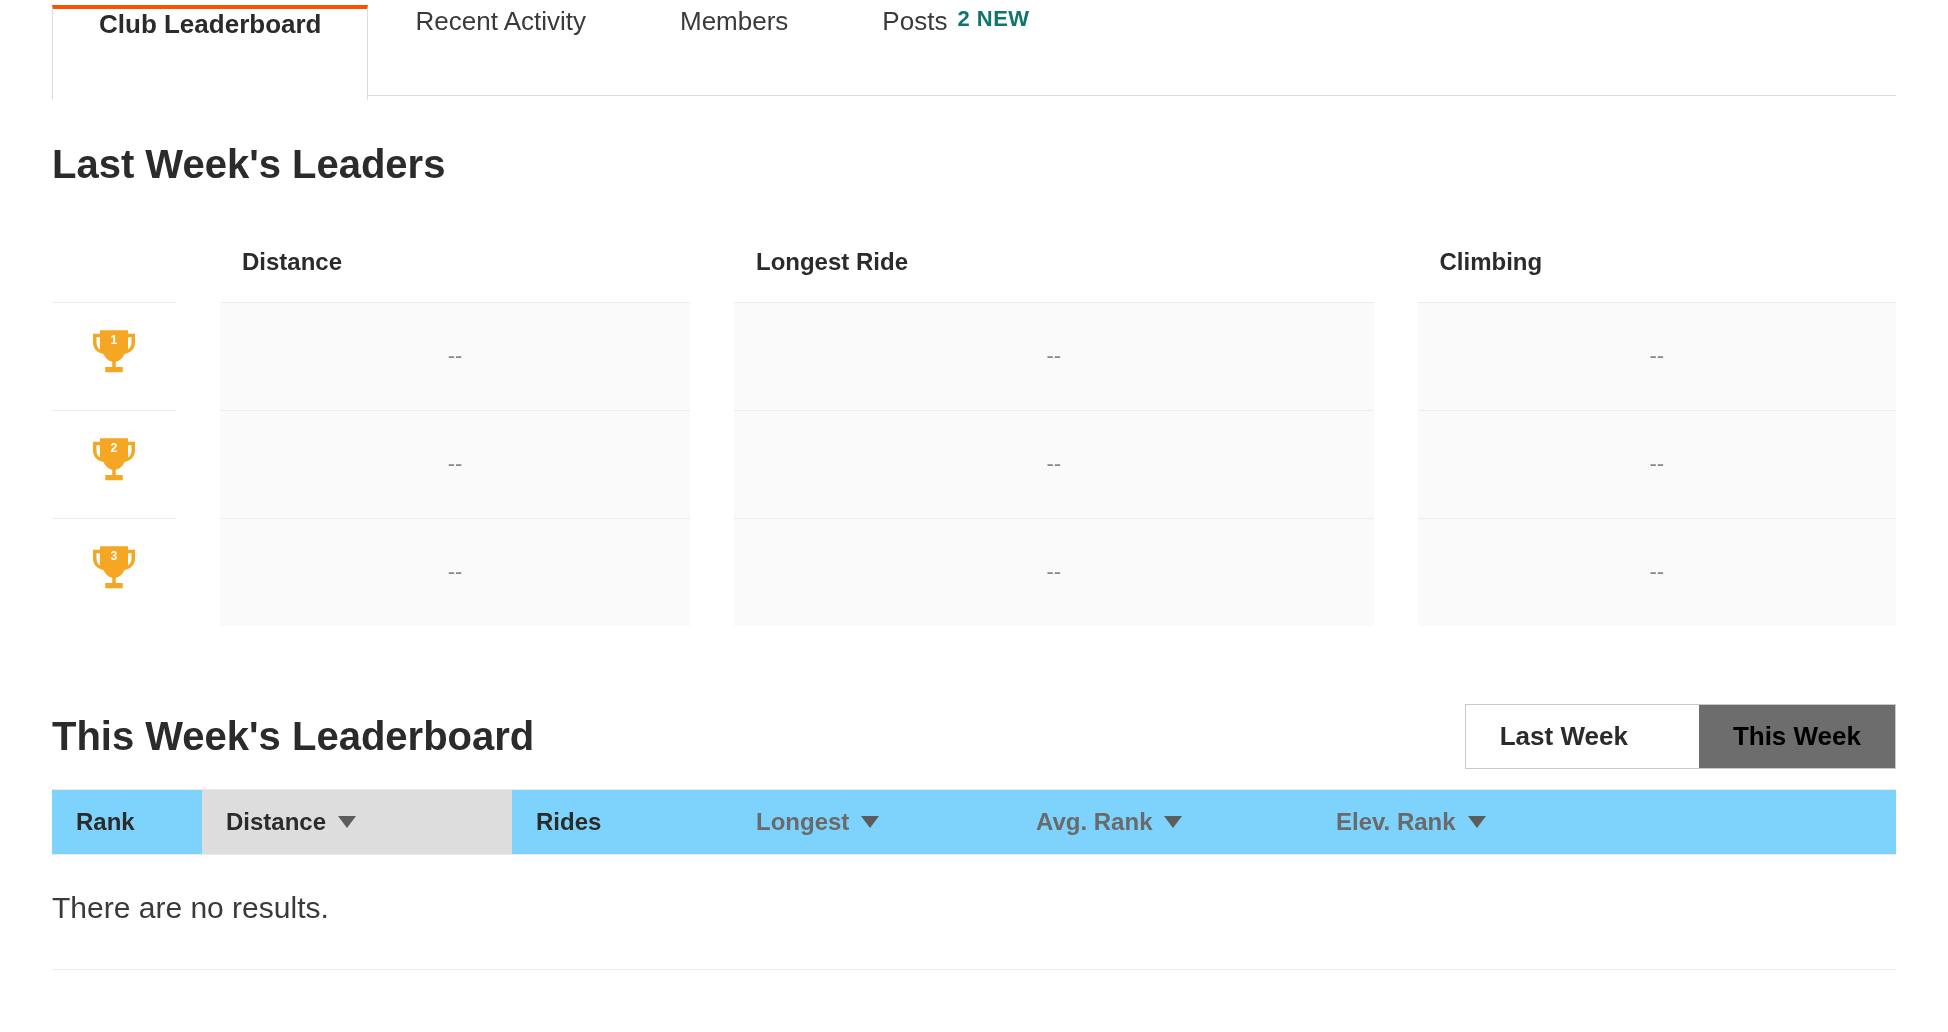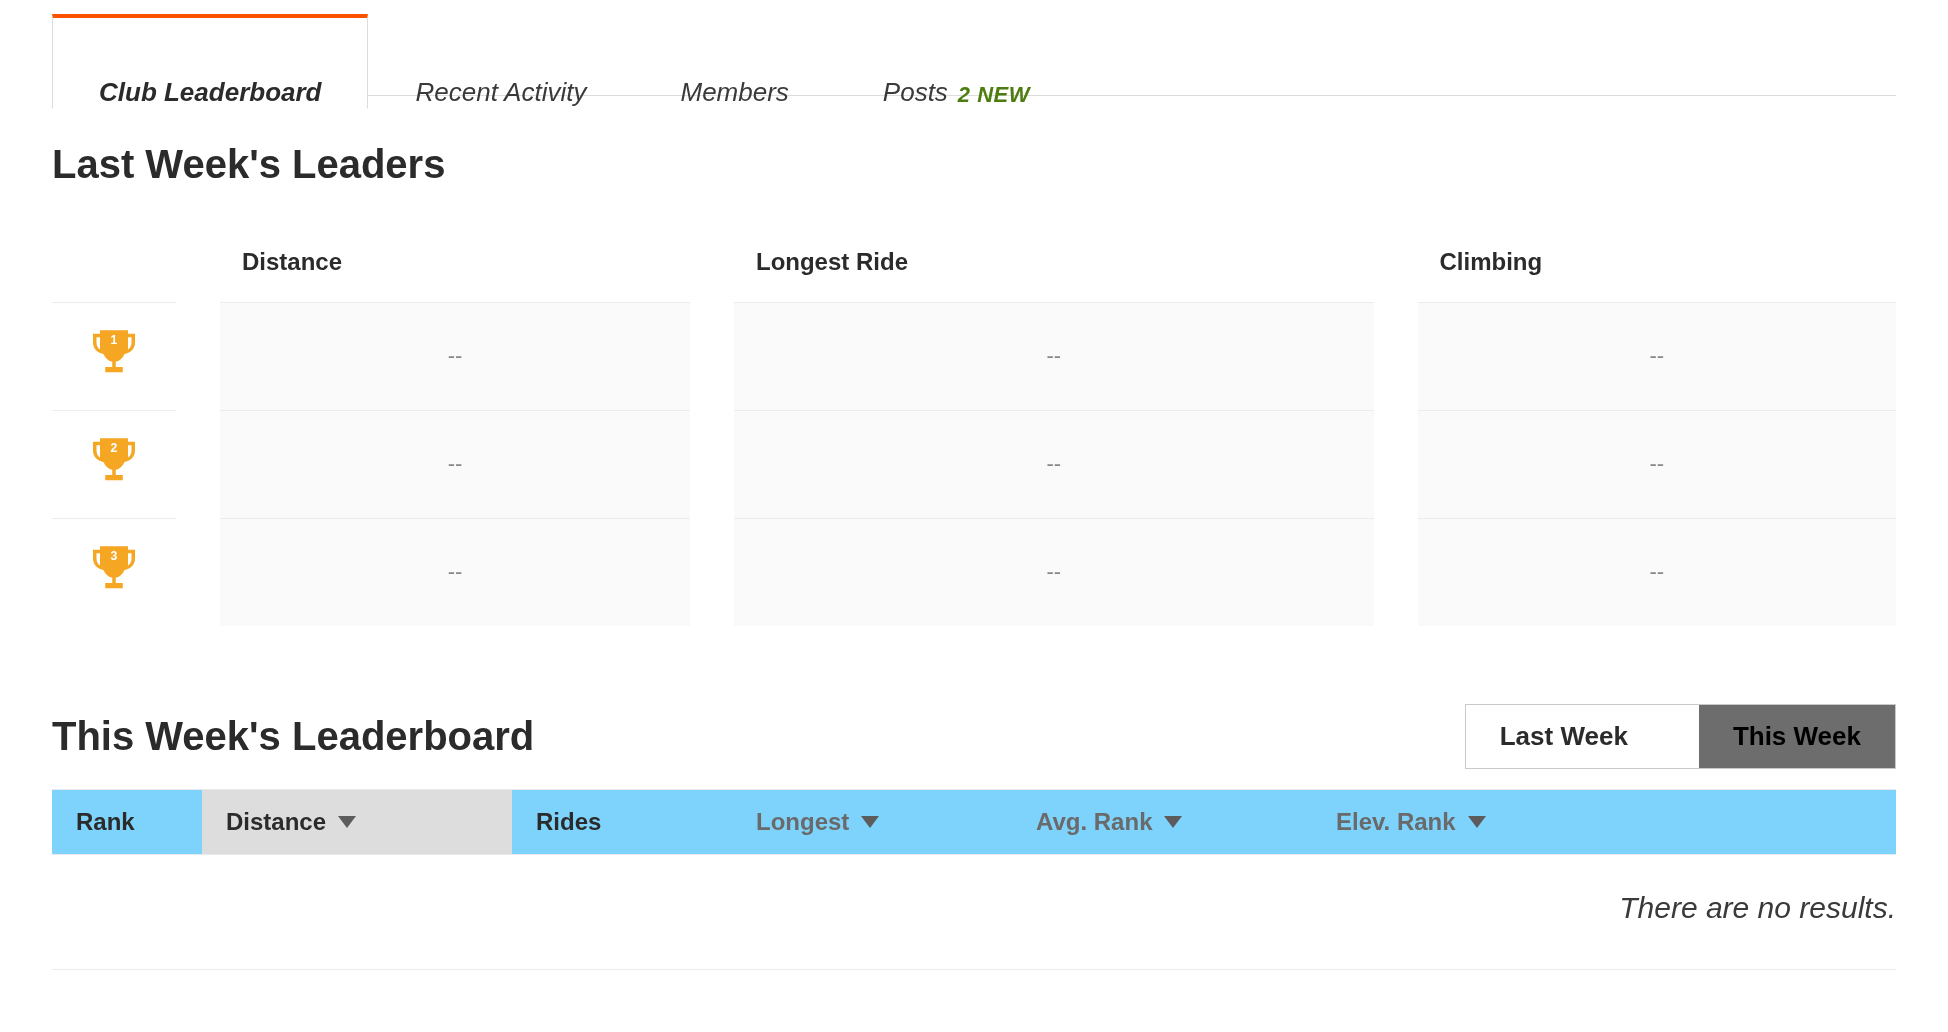--- a/index.html
+++ b/index.html
@@ -17,39 +17,38 @@
   
   .tabs {
     display: flex;
     border-bottom: 1px solid #dcdcdc;
     align-items: stretch;
     height: 96px;
   }
   .tab {
     padding: 0 46px;
     display: flex;
-    align-items: flex-end;
+    align-items: flex-start;
     font-size: 26px;
     color: #3a3a3a;
     cursor: pointer;
     border: 1px solid transparent;
     position: relative;
-    top: 14px;
-    font-style: italic;
+    top: 5px;
   }
   .tab.active {
     border: 1px solid #dcdcdc;
     border-top: 4px solid #fc5200;
     border-bottom-color: #fff;
     background: #fff;
     font-weight: 600;
     color: #2b2b2b;
   }
   .tab .badge {
-    color: #4d7c0f;
+    color: #0f766e;
     font-weight: 700;
     font-size: 22px;
     margin-left: 10px;
     letter-spacing: 0.5px;
   }
 
   
   h2.section-title {
     font-size: 40px;
     font-weight: 700;
@@ -154,26 +153,25 @@
 
   .sort-caret {
     width: 0; height: 0;
     border-left: 9px solid transparent;
     border-right: 9px solid transparent;
     border-top: 12px solid #5c5c5c;
     margin-left: 12px;
   }
 
   .no-results {
-    text-align: right;
+    text-align: left;
     font-size: 30px;
     color: #3a3a3a;
     padding: 36px 0 44px 0;
     border-bottom: 1px solid #ececec;
-    font-style: italic;
   }
 </style>
 </head>
 <body>
 
 <div class="page">
 
   <div class="tabs">
     <div class="tab active">
       <span>Club Leaderboard</span>

